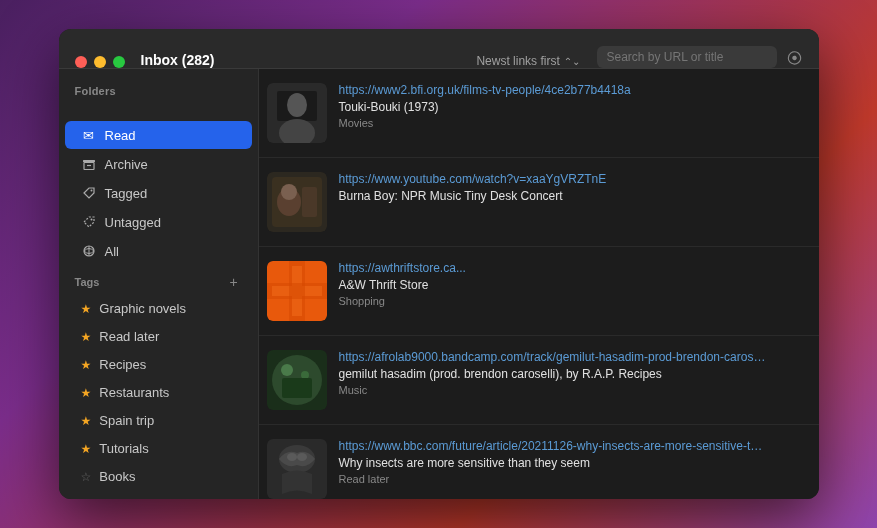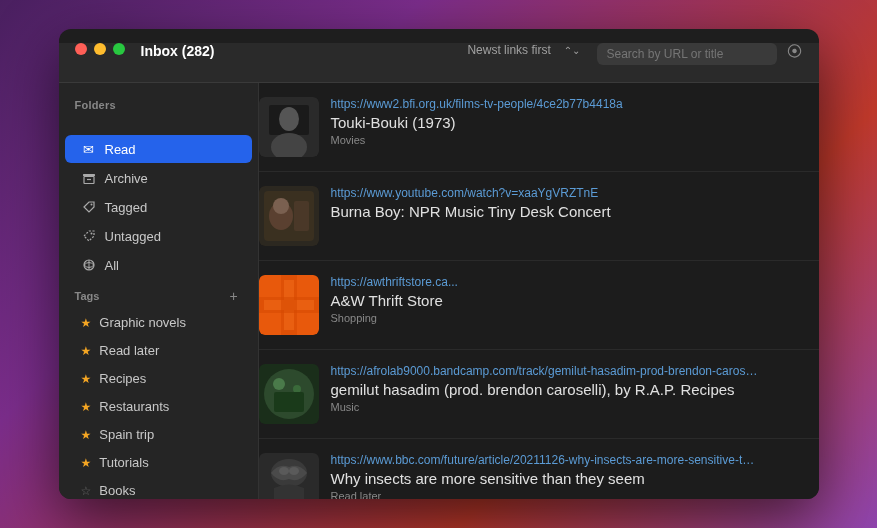--- a/index.html
+++ b/index.html
@@ -22,25 +22,24 @@
       overflow: hidden;
       display: flex;
       flex-direction: column;
       box-shadow: 0 20px 60px rgba(0,0,0,0.6);
     }
 
     .titlebar {
       background: #2a2a2a;
       height: 40px;
       display: flex;
-      align-items: flex-start;
+      align-items: flex-end;
       padding: 0 16px;
       flex-shrink: 0;
       border-bottom: 1px solid #3a3a3a;
-      margin-top: 14px;
     }
 
     .traffic-lights {
       display: flex;
       gap: 7px;
       margin-right: 16px;
     }
 
     .traffic-light {
       width: 12px;
@@ -55,21 +54,21 @@
     .titlebar-title {
       font-size: 14px;
       font-weight: 600;
       color: #ffffff;
       margin-right: auto;
     }
 
     .titlebar-sort {
       display: flex;
       align-items: center;
-      gap: 13px;
+      gap: 4px;
       color: #a0a0a0;
       font-size: 12px;
       margin-right: 16px;
       cursor: pointer;
     }
 
     .titlebar-search {
       background: #3a3a3a;
       border: none;
       border-radius: 6px;
@@ -186,21 +185,21 @@
       width: 6px;
     }
     .main::-webkit-scrollbar-thumb {
       background: #555;
       border-radius: 3px;
     }
 
     .list-item {
       display: flex;
       align-items: flex-start;
-      padding: 14px 0;
+      padding: 14px 8px;
       border-bottom: 1px solid #2a2a2a;
       cursor: pointer;
       gap: 12px;
     }
 
     .item-thumb {
       width: 60px;
       height: 60px;
       border-radius: 6px;
       flex-shrink: 0;
@@ -220,21 +219,21 @@
       font-size: 12px;
       color: #5b9bd5;
       margin-bottom: 3px;
       white-space: nowrap;
       overflow: hidden;
       text-overflow: ellipsis;
       max-width: 440px;
     }
 
     .item-title {
-      font-size: 15px;
+      font-size: 12px;
       font-weight: 500;
       color: #e0e0e0;
       margin-bottom: 3px;
     }
 
     .item-tag {
       font-size: 11px;
       color: #888;
     }
 

